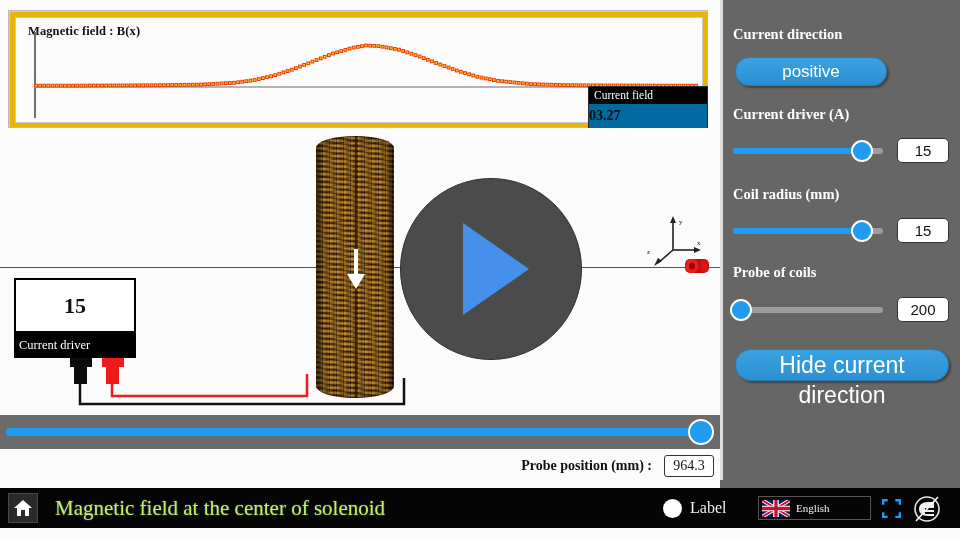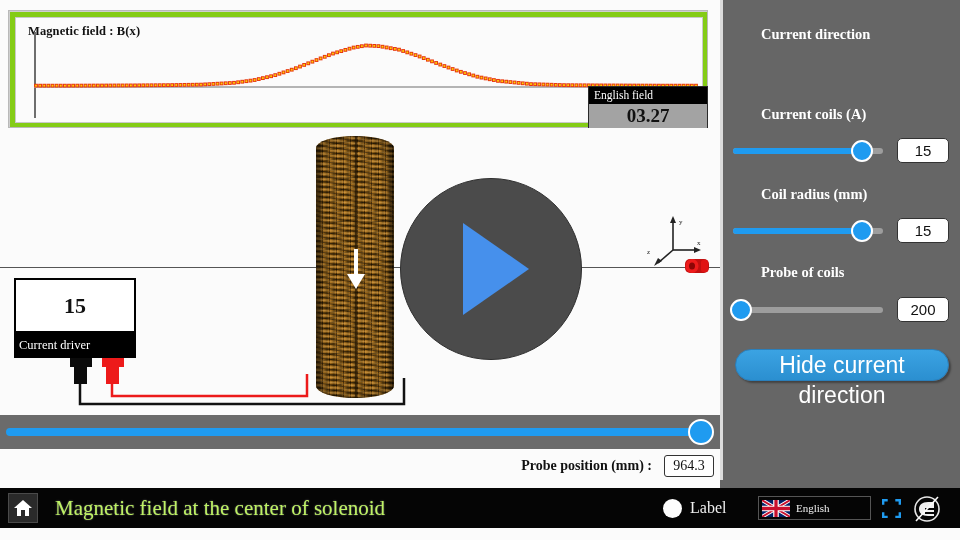--- a/index.html
+++ b/index.html
@@ -23,21 +23,21 @@
     position: absolute; left: 0; top: 0;
     width: 720px; height: 488px;
     background: #fbfbfb;
     overflow: hidden;
   }
 
   
   .graph-panel {
     position: absolute; left: 8px; top: 10px;
     width: 700px; height: 118px;
-    background: #84cc16;
+    background: #eab308;
     border: 1px solid #b9b9b9;
     box-shadow: 1px 1px 0 #cfcfcf inset;
     box-sizing: border-box;
   }
   .graph-inner {
     position: absolute; left: 6px; top: 6px;
     width: 688px; height: 106px;
     background: #fbfbfb;
     border: 1px solid #c9c9c9;
     box-sizing: border-box;
@@ -73,23 +73,22 @@
     z-index: 5;
   }
   .field-readout-label {
     height: 17px; line-height: 17px;
     background: #000000; color: #ffffff;
     font-size: 11.5px; padding-left: 5px;
     font-family: "Liberation Serif", serif;
   }
   .field-readout-value {
     height: 24px; line-height: 24px;
-    text-align: center;
-    font-size: 19px; font-weight: bold; color: #111;
-    background: #a3a3a3;
+    font-size: 14px; font-weight: bold; color: #111;
+    background: #0369a1;
   }
 
   
   .optical-axis {
     position: absolute; left: 0; top: 267px;
     width: 720px; height: 1px;
     background: #555;
   }
 
   
@@ -258,21 +257,20 @@
     position: absolute; left: 720px; top: 0;
     width: 240px; height: 488px;
     background: #666666;
     border-left: 3px solid #dcdcdc;
     box-sizing: border-box;
   }
   .panel-label {
     position: absolute; left: 10px;
     font-size: 14.5px; font-weight: bold; color: #ffffff;
     white-space: nowrap;
-    margin-left: 28px;
   }
   .pill-btn {
     position: absolute;
     background: linear-gradient(180deg, #3ba3e3, #2b8fd0);
     color: #ffffff;
     border: 1px solid #2a7fbb;
     border-radius: 16px;
     text-align: center;
     font-family: "Liberation Sans", sans-serif;
     box-shadow: 2px 2px 2px rgba(0,0,0,0.35);
@@ -716,21 +714,21 @@
               <rect x="673.98" y="65.76" width="3.8" height="3.8" fill="#e8380d"></rect>
               <rect x="674.98" y="66.76" width="1.8" height="1.8" fill="#ffd000"></rect>
               <rect x="678.10" y="65.76" width="3.8" height="3.8" fill="#e8380d"></rect>
               <rect x="679.10" y="66.76" width="1.8" height="1.8" fill="#ffd000"></rect>
             </g>
         </svg>
       </div>
     </div>
 
     <div class="field-readout">
-      <div class="field-readout-label">English field</div>
+      <div class="field-readout-label">Current field</div>
       <div class="field-readout-value">03.27</div>
     </div>
 
     <svg class="wires" viewBox="0 0 720 488">
       <polyline points="80,384 80,404 404,404 404,378" fill="none" stroke="#111" stroke-width="2.5"></polyline>
       <polyline points="112,384 112,396 307,396 307,374" fill="none" stroke="#ec1a1a" stroke-width="2.5"></polyline>
     </svg>
 
     <div class="coil">
       <div class="coil-wrap"></div>
@@ -787,22 +785,23 @@
     </div>
     <div class="probe-pos-row">
       <span class="probe-pos-label">Probe position (mm) :</span>
       <span class="probe-pos-value">964.3</span>
     </div>
   </div>
 
   <div class="panel">
 
     <div class="panel-label" style="top:26px;">Current direction</div>
-
-    <div class="panel-label" style="top:106px;">Current coils (A)</div>
+    <div class="pill-btn" id="current-direction-btn">positive</div>
+
+    <div class="panel-label" style="top:106px;">Current driver (A)</div>
     <div class="slider-row" style="top:137px;">
       <div class="sl-track">
         <div class="sl-fill" id="cs-fill" style="width: 129px;"></div>
       </div>
       <div class="sl-knob" id="cs-knob" style="left: 118px;"></div>
       <div class="sl-box">15</div>
     </div>
 
     <div class="panel-label" style="top:186px;">Coil radius (mm)</div>
     <div class="slider-row" style="top:217px;">

